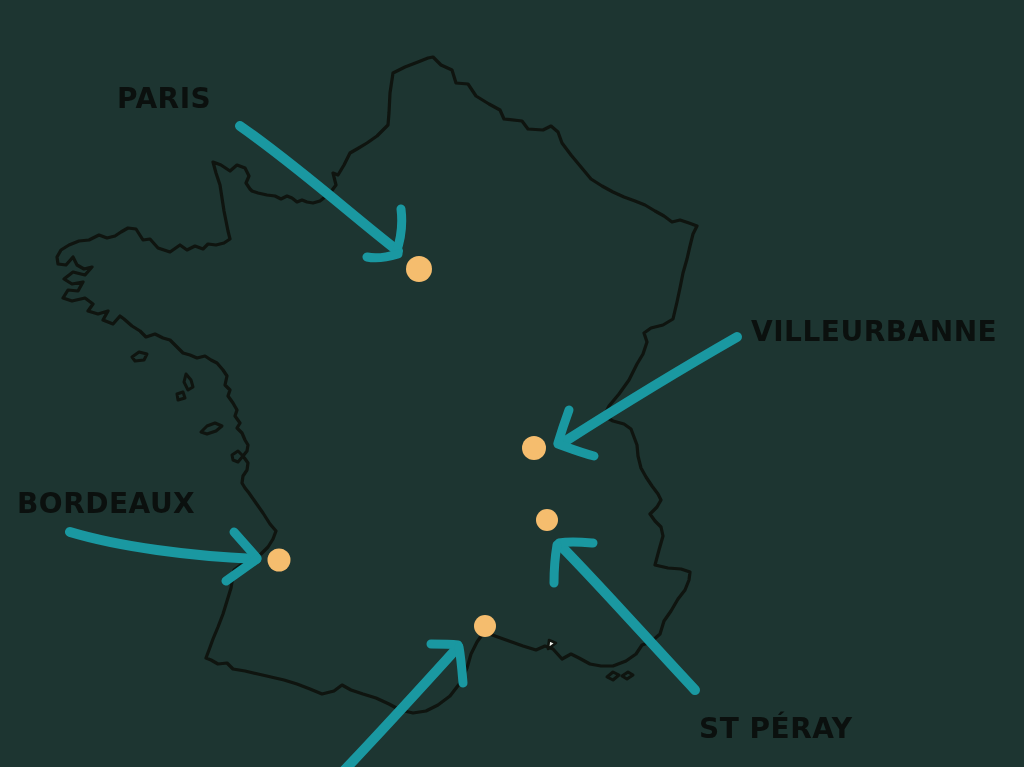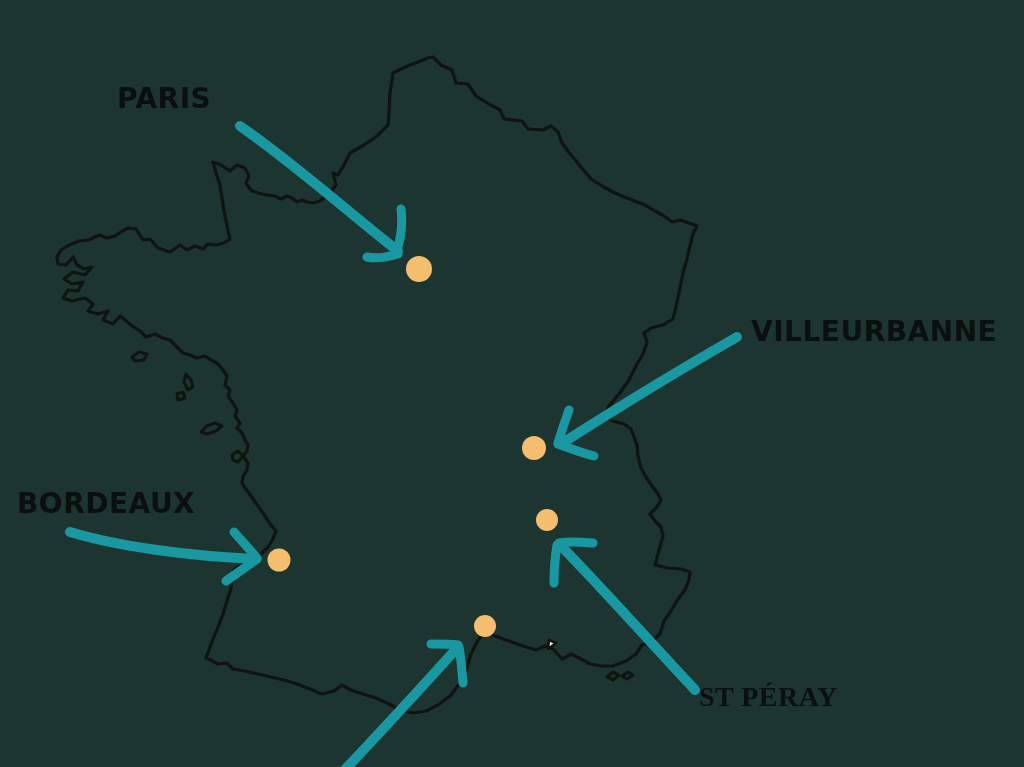--- a/index.html
+++ b/index.html
@@ -153,16 +153,16 @@
     <circle class="dot" cx="279" cy="517" r="11.5"></circle>
     <circle class="dot" cx="485" cy="583" r="11"></circle>
   </svg>
 
   <div class="city-label" style="left:117px; top:42px;">PARIS</div>
 
   <div class="city-label" style="left:17px; top:447px;">BORDEAUX</div>
 
   <div class="city-label" style="left:751px; top:275px;">VILLEURBANNE</div>
 
-  <div class="city-label" style="left:699px; top:640px;font-family:Liberation Serif, serif;">ST PÉRAY</div>
+  <div class="city-label" style="left:699px; top:672px;">ST PÉRAY</div>
 
 
 </div>
 
 </body></html>

